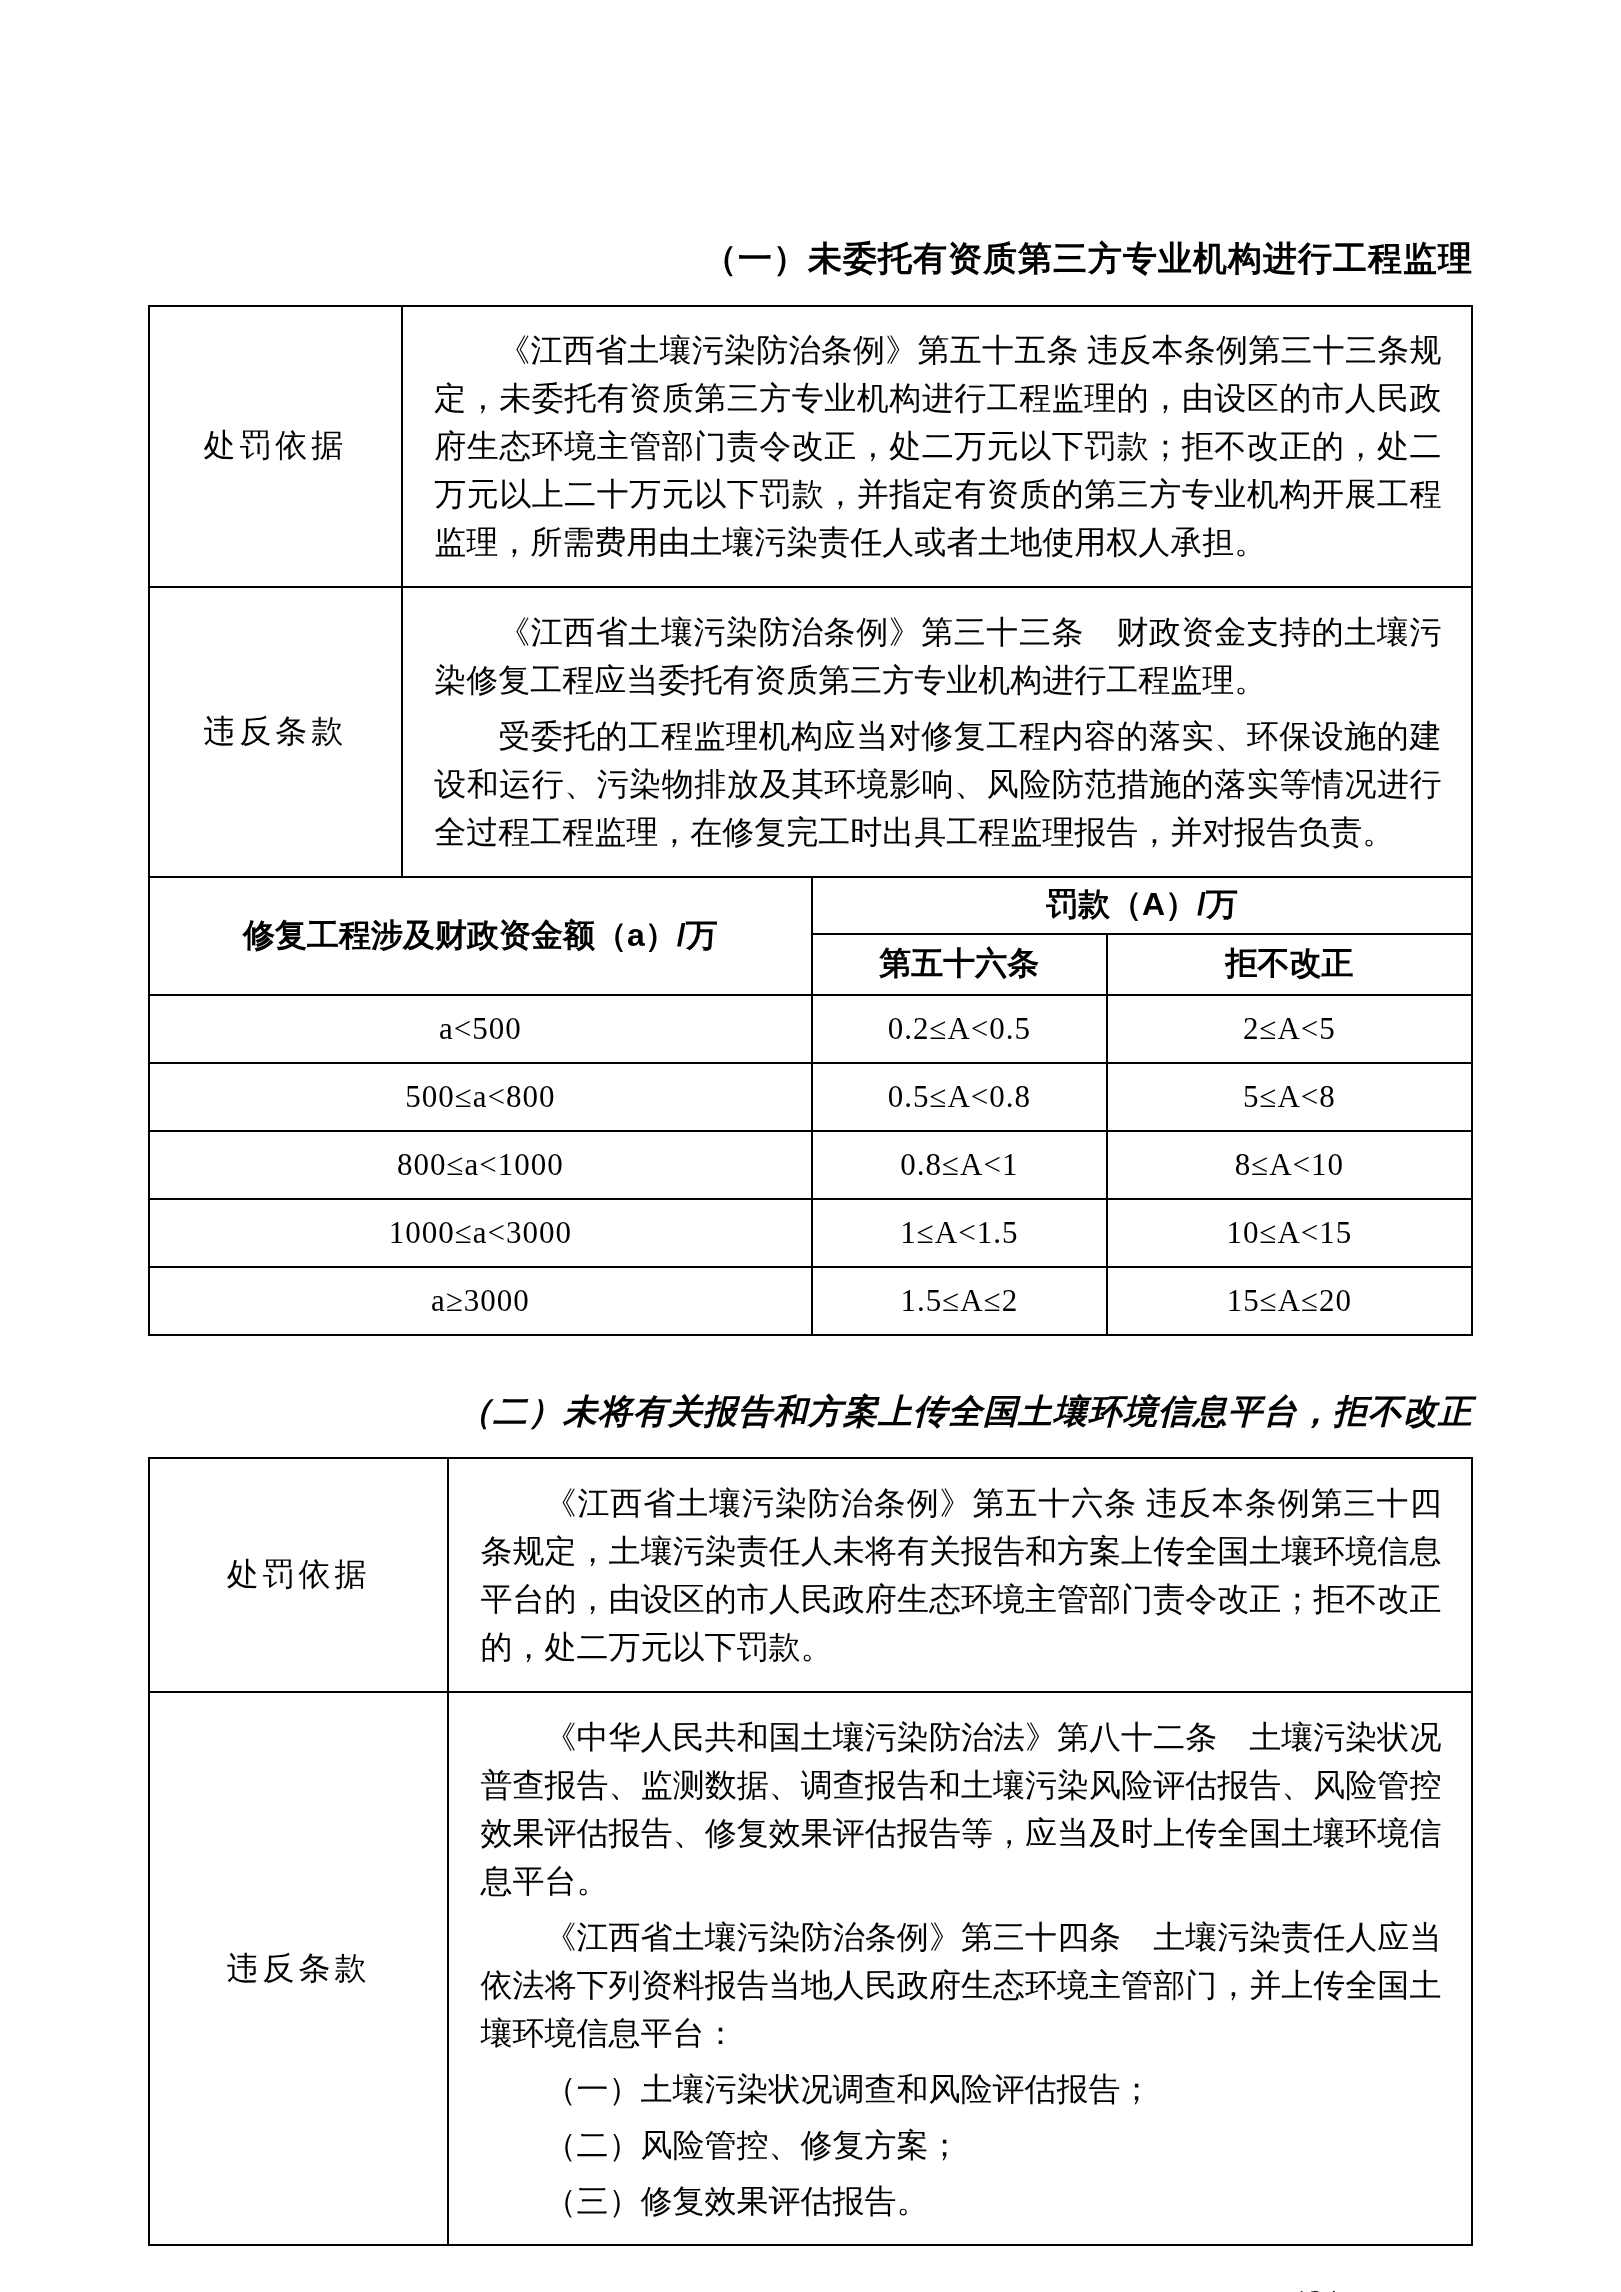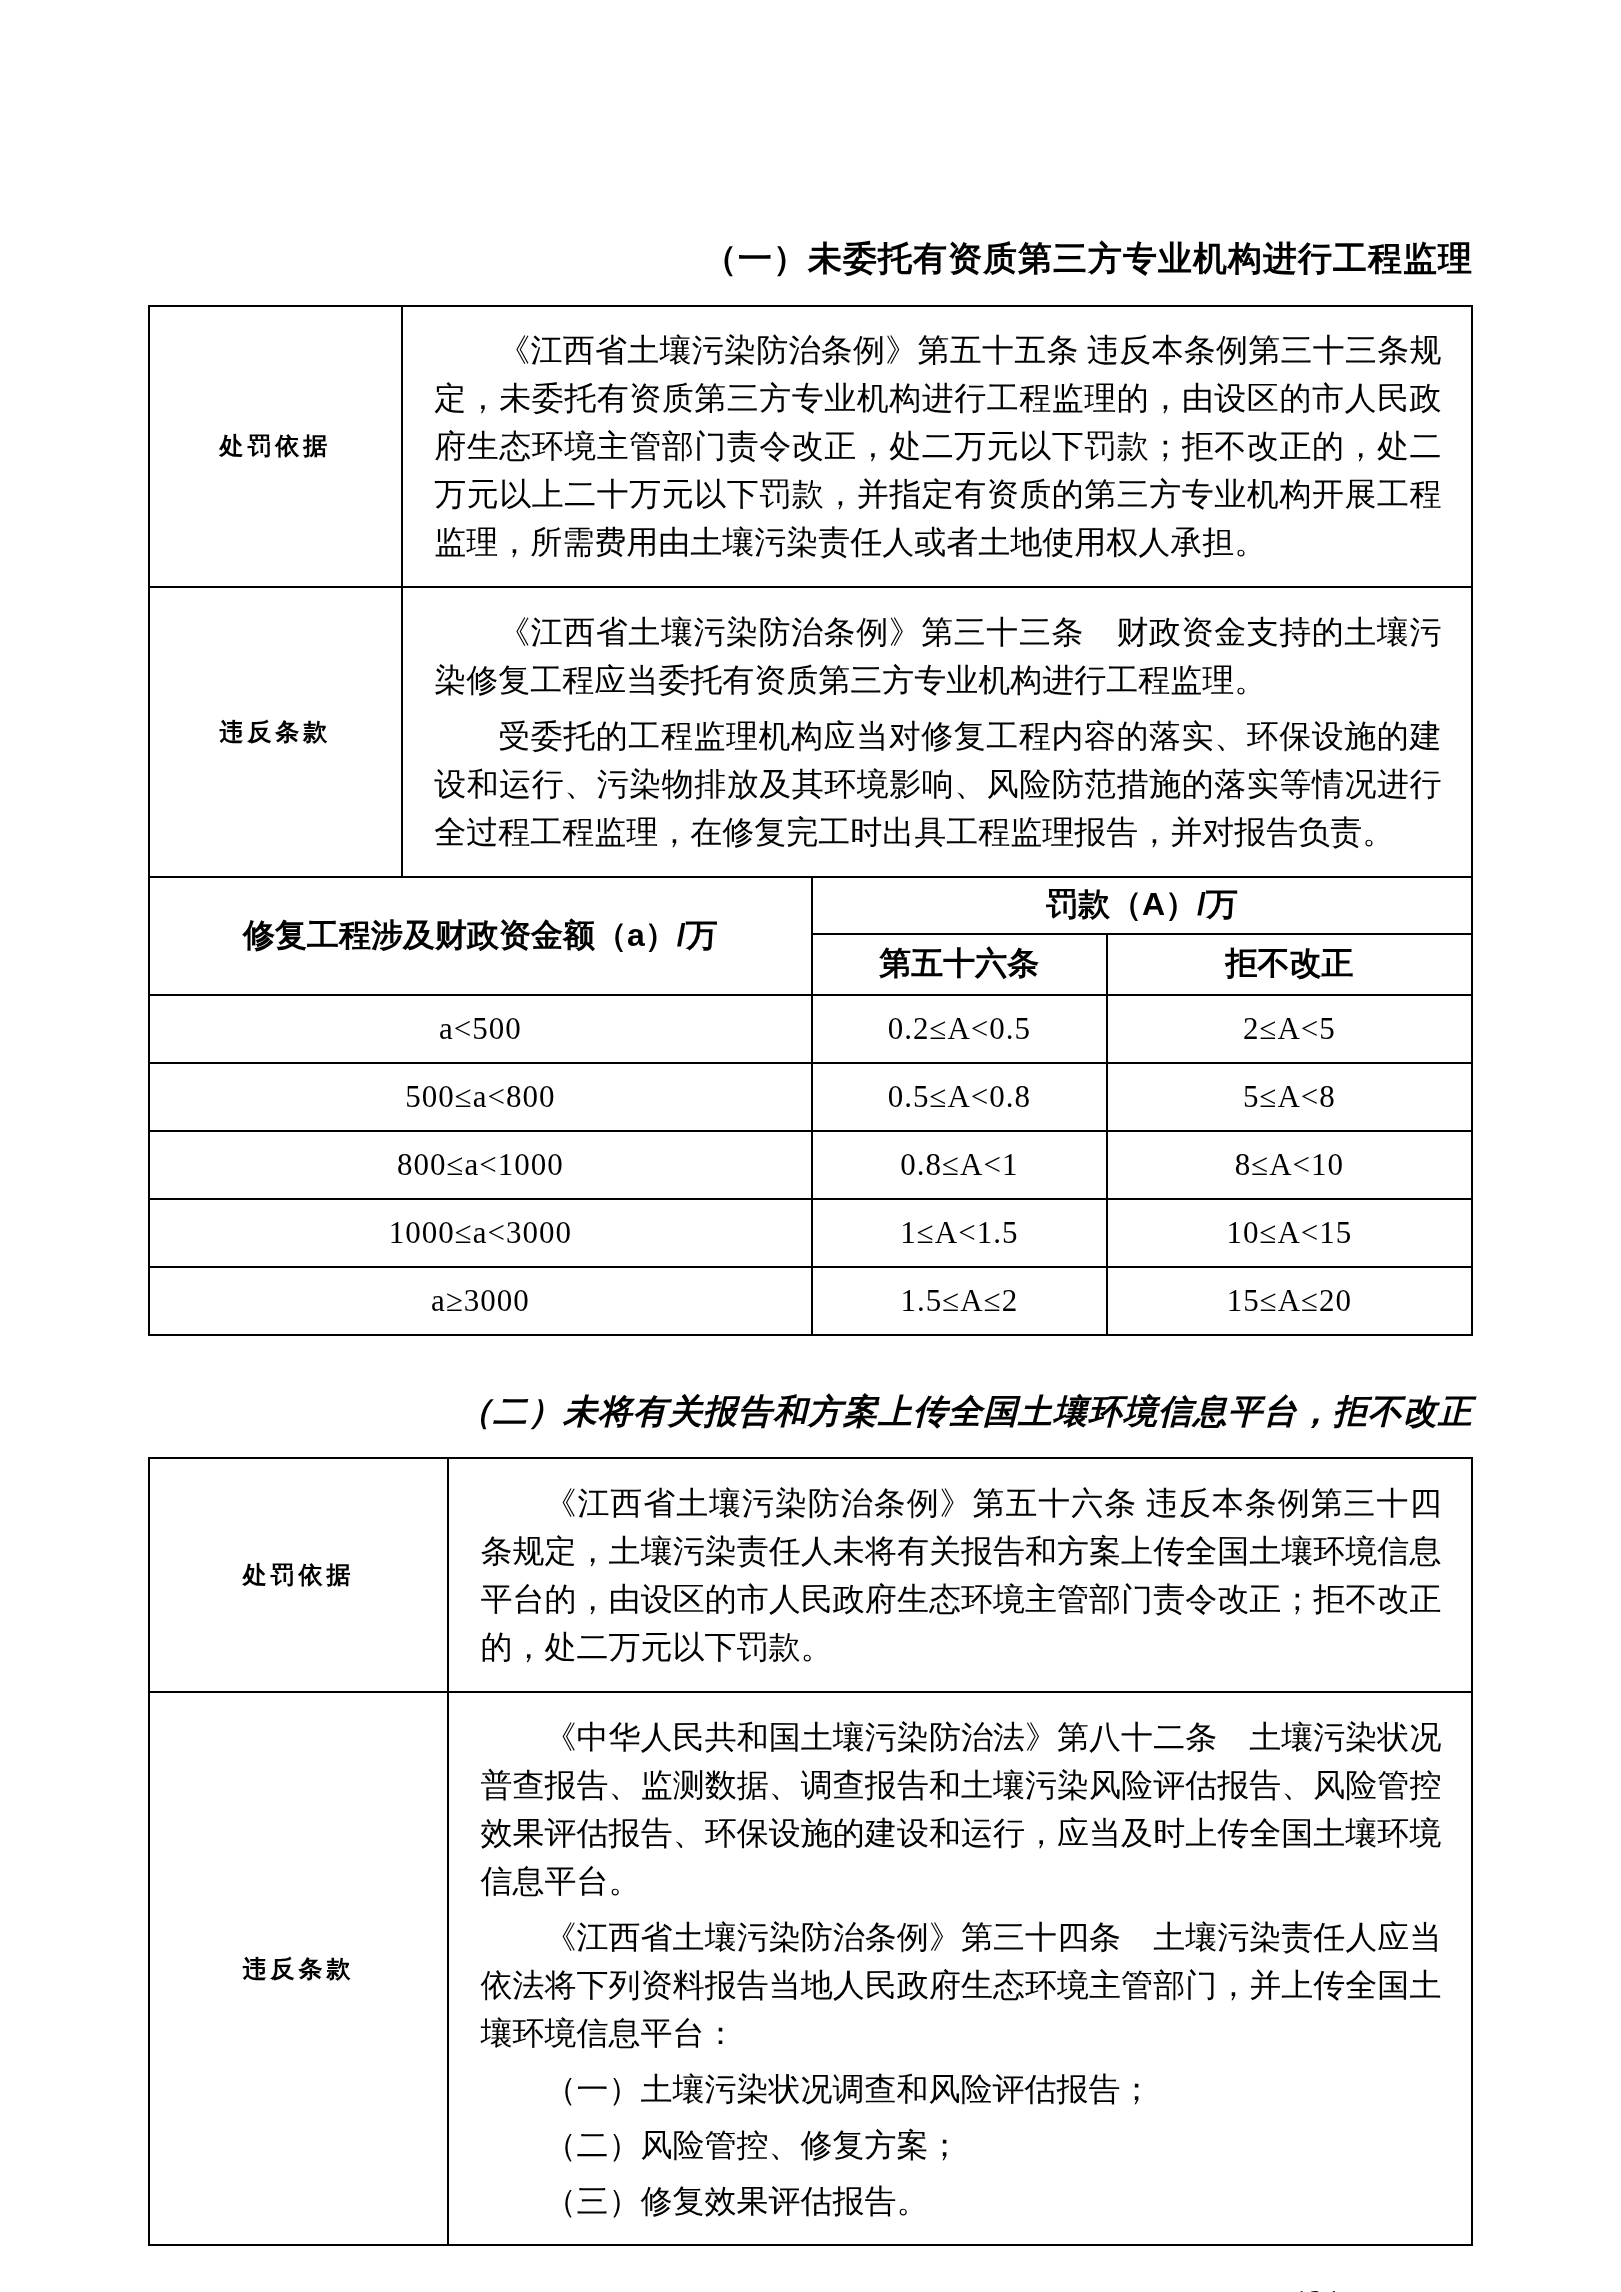--- a/index.html
+++ b/index.html
@@ -52,22 +52,22 @@
     table-layout: fixed;
   }
   td {
     border: 2px solid #000000;
     box-sizing: border-box;
   }
   .label-cell {
     text-align: center;
     vertical-align: middle;
     font-family: "Liberation Sans", "DejaVu Sans", sans-serif;
-    font-weight: bold;
-    font-size: 24px;
+    font-weight: normal;
+    font-size: 32px;
     letter-spacing: 3.9px;
   }
   .content-cell {
     padding: 11.8px 21.6px 11.8px 23.5px;
     vertical-align: middle;
   }
   .content-cell p {
     margin: 8px;
     font-size: 32px;
     line-height: 48px;
@@ -188,21 +188,21 @@
       <tbody>
         <tr>
           <td class="label-cell">处罚依据</td>
           <td class="content-cell">
             <p>《江西省土壤污染防治条例》第五十六条 违反本条例第三十四条规定，土壤污染责任人未将有关报告和方案上传全国土壤环境信息平台的，由设区的市人民政府生态环境主管部门责令改正；拒不改正的，处二万元以下罚款。</p>
           </td>
         </tr>
         <tr>
           <td class="label-cell">违反条款</td>
           <td class="content-cell">
-            <p>《中华人民共和国土壤污染防治法》第八十二条　土壤污染状况普查报告、监测数据、调查报告和土壤污染风险评估报告、风险管控效果评估报告、环保设施的建设和运行，应当及时上传全国土壤环境信息平台。</p>
+            <p>《中华人民共和国土壤污染防治法》第八十二条　土壤污染状况普查报告、监测数据、调查报告和土壤污染风险评估报告、风险管控效果评估报告、修复效果评估报告等，应当及时上传全国土壤环境信息平台。</p>
             <p>《江西省土壤污染防治条例》第三十四条　土壤污染责任人应当依法将下列资料报告当地人民政府生态环境主管部门，并上传全国土壤环境信息平台：</p>
             <p>（一）土壤污染状况调查和风险评估报告；</p>
             <p>（二）风险管控、修复方案；</p>
             <p>（三）修复效果评估报告。</p>
           </td>
         </tr>
       </tbody>
     </table>
 
   </div>

